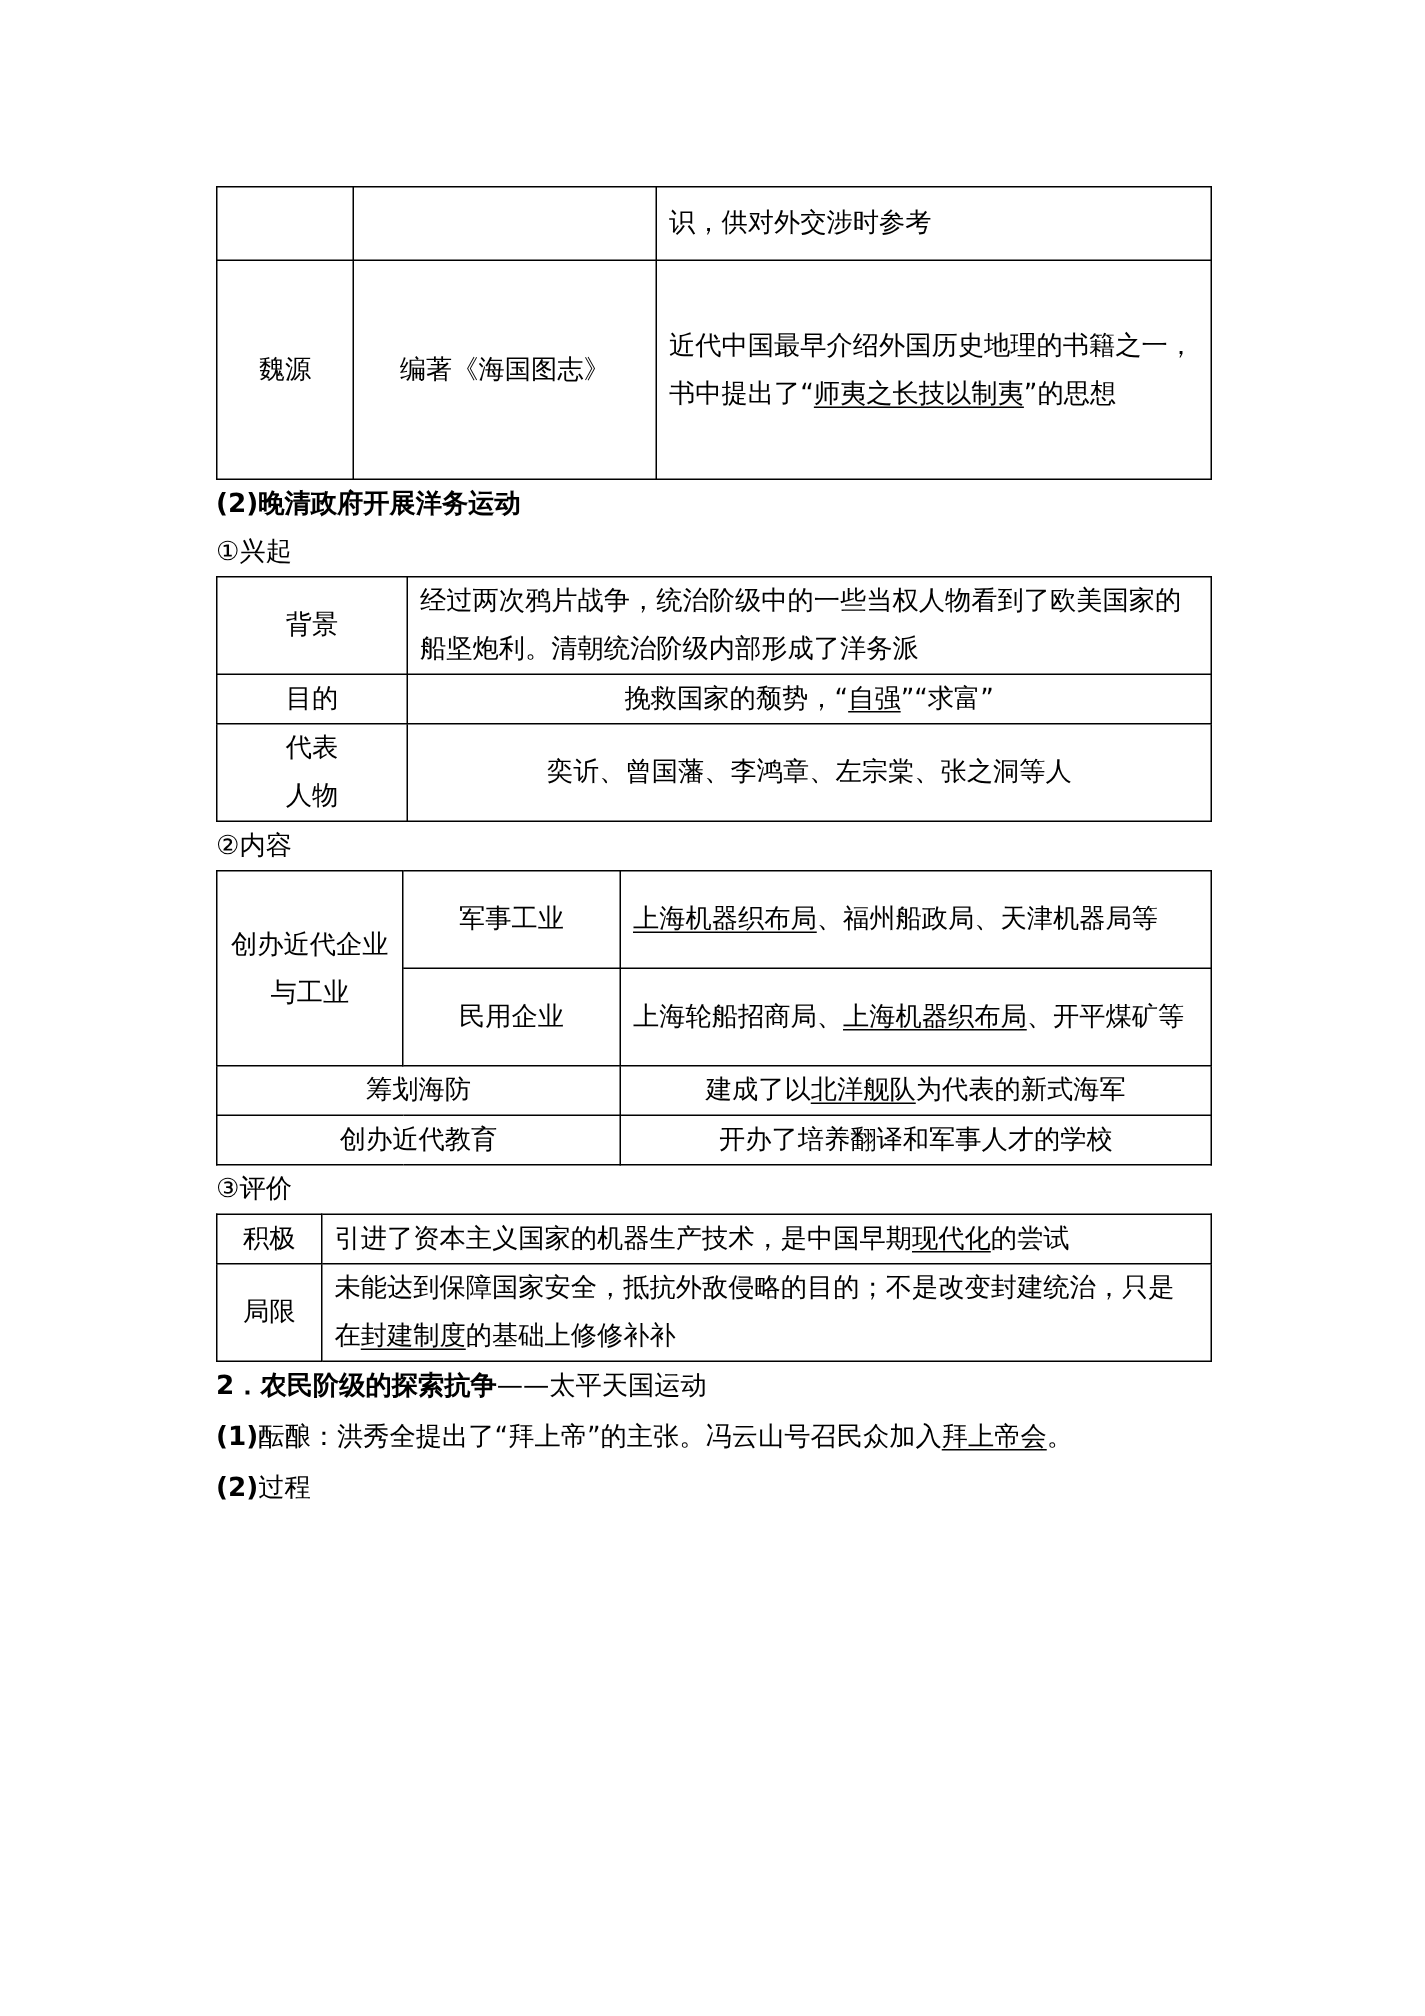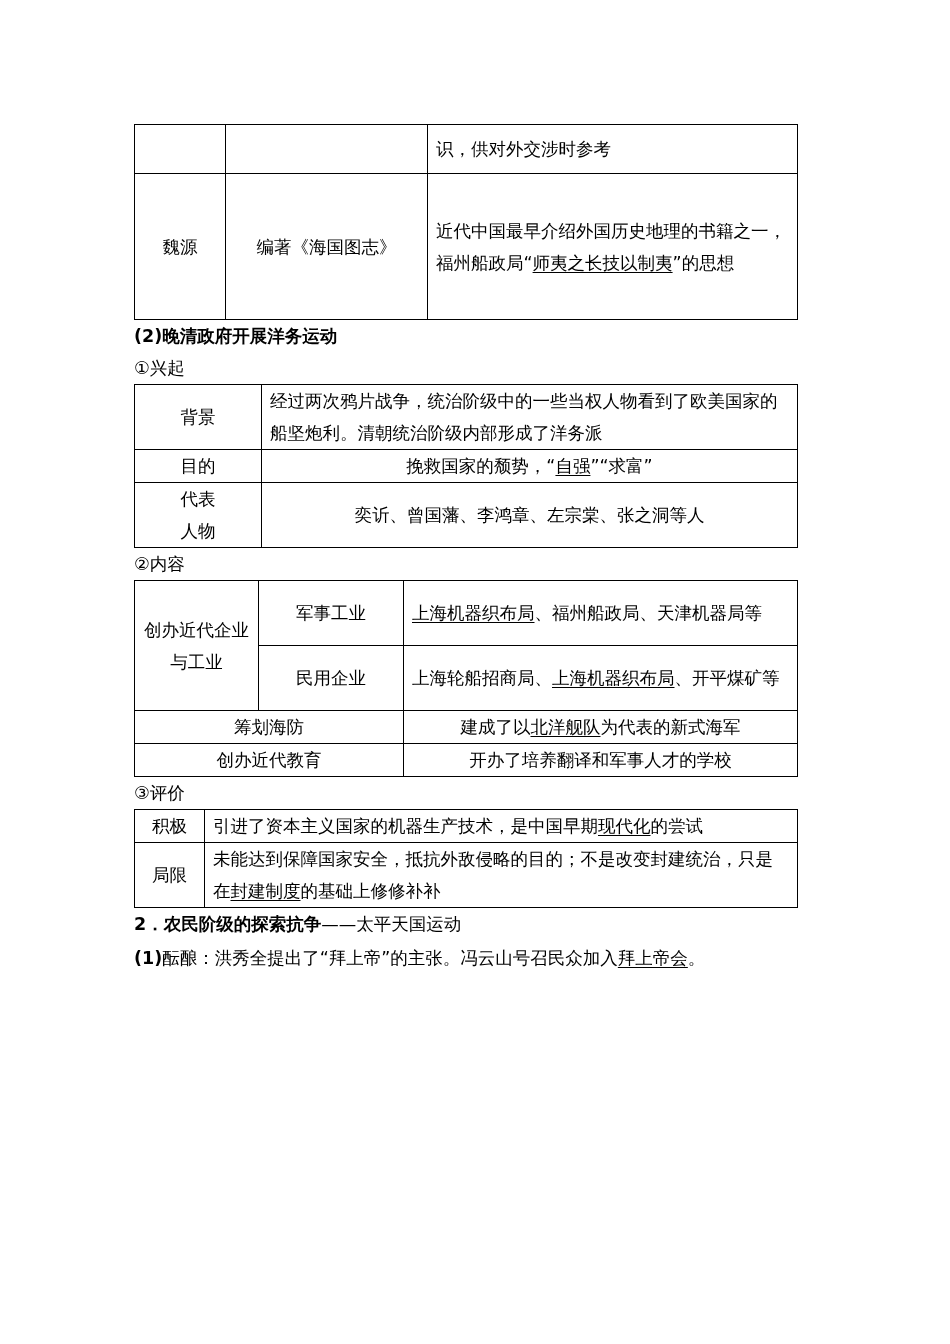--- a/index.html
+++ b/index.html
@@ -1,18 +1,18 @@
 <!DOCTYPE html>
 <html><head>
 <meta charset="utf-8">
 <style>
   html, body { margin: 0; padding: 0; background: #ffffff; }
   body { width: 950px; height: 1344px; position: relative; overflow: hidden;
          font-family: "DejaVu Sans", "Liberation Sans", sans-serif; color: #000; font-size: 17.5px; }
-  .page { position: absolute; left: 134px; top: 124px; width: 663px; }
+  .page { position: absolute; left: 144px; top: 124px; width: 663px; }
   table { border-collapse: collapse; width: 663px; table-layout: fixed; }
   td { border: 1px solid #000; padding: 0 8px; line-height: 32px; vertical-align: middle; font-size: 17.5px; }
   td.c { text-align: center; }
   td.l { text-align: left; }
   .para { line-height: 32px; height: 32px; font-size: 17.5px; white-space: nowrap; }
   .b { font-weight: bold; }
   u { text-decoration: underline; text-underline-offset: 3px; }
 </style>
 </head>
 <body>
@@ -27,21 +27,21 @@
       </colgroup>
     <tbody>
         <tr style="height:32px">
       <td class="c"></td>
       <td class="c"></td>
       <td class="l">识，供对外交涉时参考</td>
     </tr>
     <tr style="height:98px">
       <td class="c">魏源</td>
       <td class="c">编著《海国图志》</td>
-      <td class="l"><span>近代中国最早介绍外国历史地理的书籍之一，福州船政局“</span><u>师夷之长技以制夷</u><span>”的思想</span></td>
+      <td class="l"><span>近代中国最早介绍外国历史地理的书籍之一，书中提出了“</span><u>师夷之长技以制夷</u><span>”的思想</span></td>
     </tr>
   </tbody>
     </table>
 
   <div class="para b">(2)晚清政府开展洋务运动</div>
   <div class="para">①兴起</div>
 
   <table style="height:161px;">
     <colgroup>
         <col style="width:127px">
@@ -109,14 +109,15 @@
     </tr>
     <tr style="height:64px">
       <td class="c">局限</td>
       <td class="l"><span>未能达到保障国家安全，抵抗外敌侵略的目的；不是改变封建统治，只是在</span><u>封建制度</u><span>的基础上修修补补</span></td>
     </tr>
   </tbody>
     </table>
 
   <div class="para"><span class="b">2．农民阶级的探索抗争</span><span>——太平天国运动</span></div>
   <div class="para" style="height:36px;line-height:36px"><span class="b">(1)</span><span>酝酿：洪秀全提出了“拜上帝”的主张。冯云山号召民众加入</span><u>拜上帝会</u><span>。</span></div>
+  <div class="para"><span class="b">(2)</span><span>过程</span></div>
 
 </div>
 
 </body></html>

